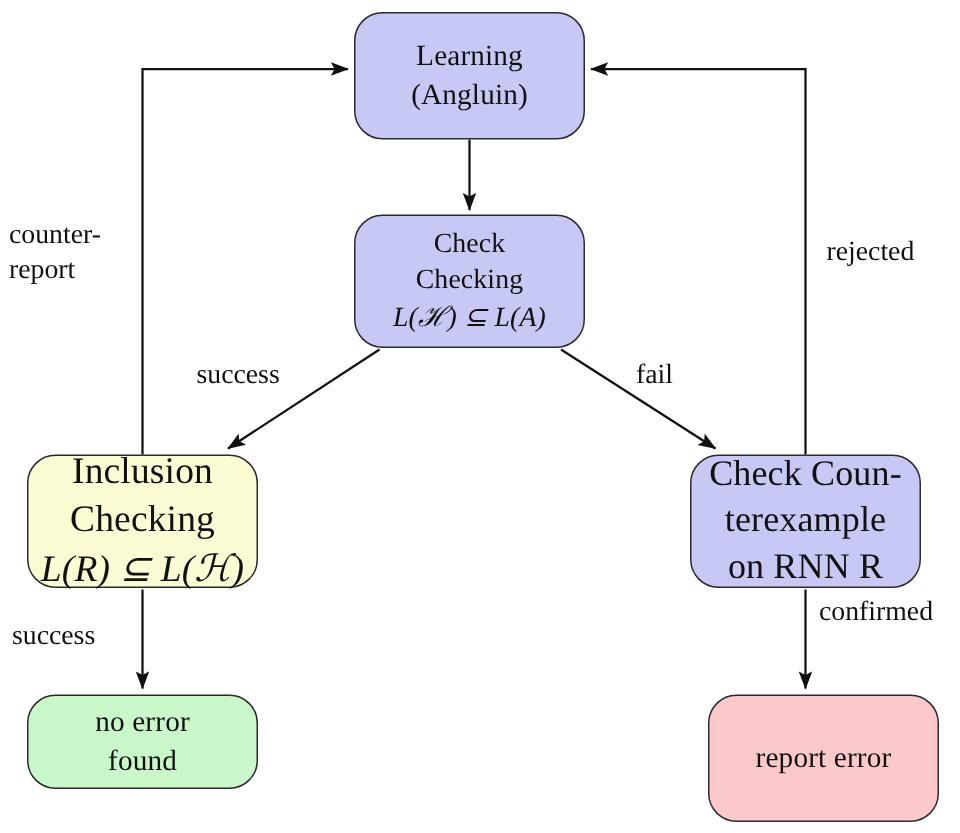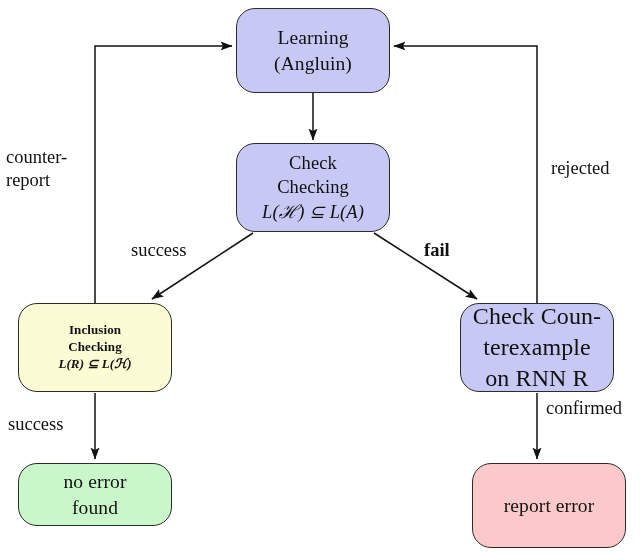--- a/index.html
+++ b/index.html
@@ -72,21 +72,21 @@
     <span class="ln">Learning</span>
     <span class="ln">(Angluin)</span>
   </div>
 
   <div class="node" style="left:236px;top:143px;width:154px;height:89px;background:#c8c8f5;font-size:18.5px;">
     <span class="ln">Check</span>
     <span class="ln">Checking</span>
     <span class="ln math" style="font-style:italic;">L(ℋ) ⊆ L(A)</span>
   </div>
 
-  <div class="node" style="left:18px;top:303px;width:154px;height:89px;background:#fbfbd4;font-size:13px;font-weight:bold;">
+  <div class="node" style="left:18px;top:303px;width:154px;height:89px;background:#fbfbd4;font-size:25px;">
     <span class="ln">Inclusion</span>
     <span class="ln">Checking</span>
     <span class="ln math" style="font-style:italic;">L(R) ⊆ L(ℋ)</span>
   </div>
 
   <div class="node" style="left:460px;top:303px;width:154px;height:89px;background:#c8c8f5;font-size:24px;">
     <span class="ln">Check Coun-</span>
     <span class="ln">terexample</span>
     <span class="ln">on RNN R</span>
   </div>
@@ -100,21 +100,21 @@
     <span class="ln">report error</span>
   </div>
 
   <div class="elabel" style="left:6px;top:146px;">
     <span class="ln">counter-</span>
     <span class="ln">report</span>
   </div>
 
   <div class="elabel" style="left:131px;top:239px;">success</div>
 
-  <div class="elabel" style="left:424px;top:239px;font-weight:bold;">fail</div>
+  <div class="elabel" style="left:424px;top:239px;">fail</div>
 
   <div class="elabel" style="left:551px;top:157px;">rejected</div>
 
   <div class="elabel" style="left:8px;top:413px;">success</div>
 
   <div class="elabel" style="left:546px;top:397px;">confirmed</div>
 
 </div>
 
 </body></html>

